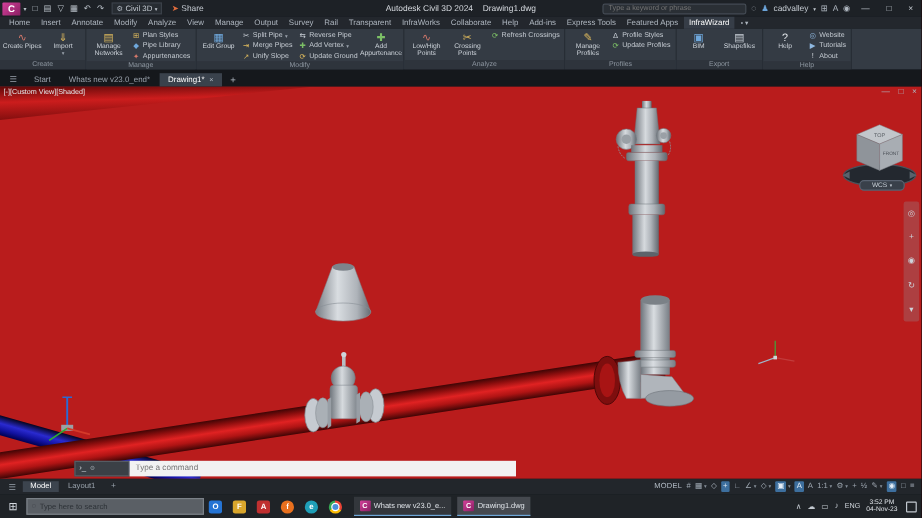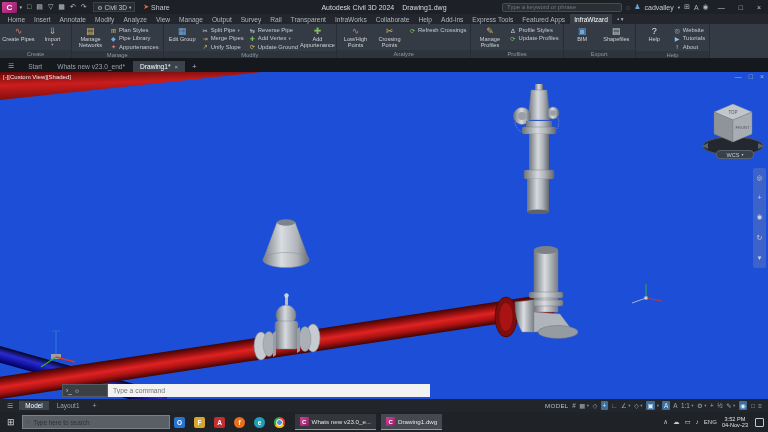--- a/index.html
+++ b/index.html
@@ -49,21 +49,21 @@
 
 #filetabs{position:absolute;top:58px;left:0;width:768px;height:14px;background:#15181c;
   display:flex;align-items:flex-end;color:#9aa2ac;font-size:6.6px;padding-left:2px;gap:1px;z-index:10;}
 .ft-burger{padding:2px 6px;font-size:7px;}
 .ftab{padding:2px 7px 2px 7px;display:flex;gap:4px;align-items:center;white-space:nowrap;}
 .ftab.active{background:#3a424c;color:#fff;}
 .ftab .x{font-size:6px;color:#aeb6bf;}
 .ft-plus{padding:1px 6px;font-size:8px;color:#aeb6bf;}
 
 
-#viewport{position:absolute;top:72px;left:0;width:768px;height:327px;background:#1d4ed8;overflow:hidden;}
+#viewport{position:absolute;top:72px;left:0;width:768px;height:327px;background:#b91c1c;overflow:hidden;}
 #vplabel{position:absolute;left:3px;top:2px;font-size:6px;color:#e6e9ec;z-index:5;}
 #vpctl{position:absolute;right:4px;top:1px;z-index:5;color:#aeb6bf;font-size:7px;display:flex;gap:7px;}
 #banner{position:absolute;left:0;top:0;z-index:4;}
 #wcs{position:absolute;right:14px;top:78px;width:38px;height:9px;background:#39404a;border:1px solid #596270;
   border-radius:4px;color:#c7ced6;font-size:5.5px;display:flex;align-items:center;justify-content:center;gap:2px;z-index:5;}
 #navbar{position:absolute;right:2px;top:96px;width:13px;height:100px;background:rgba(145,153,163,.28);
   border-radius:2px;display:flex;flex-direction:column;align-items:center;justify-content:space-around;
   color:#cdd3da;font-size:7px;z-index:5;}
 .scene{position:absolute;}
 #redpipe{left:-40px;top:311px;width:600px;height:22px;

